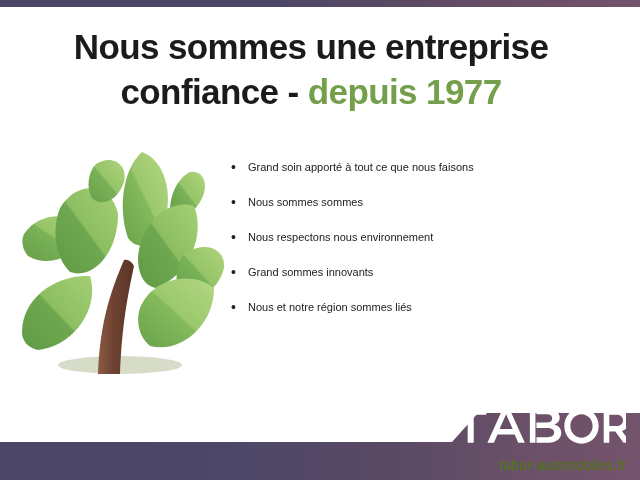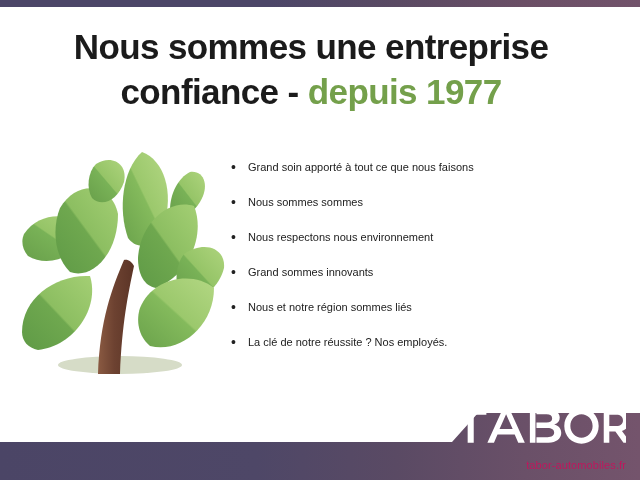--- a/index.html
+++ b/index.html
@@ -114,24 +114,24 @@
     position: absolute;
     right: 14px;
     bottom: 8px;
     width: 180px;
     text-align: right;
     pointer-events: none;
   }
   .brand-url {
     display: block;
     margin-top: 14px;
-    font-size: 11px;
+    font-size: 14px;
     line-height: 14px;
     letter-spacing: 0.1px;
-    color: #be185d;
+    color: #4d7c0f;
   }
   .brand-logo svg {
     display: block;
     height: 36px;
     width: 172px;
     margin-left: auto;
   }
 </style>
 </head>
 <body>
@@ -237,16 +237,15 @@
       <span class="brand-url">tabor-automobiles.fr</span>
     </div>
   </div>
 
   <ul class="bullets">
     <li><span>Grand soin apporté à tout ce que nous faisons</span></li>
     <li><span>Nous sommes sommes</span></li>
     <li><span>Nous respectons nous environnement</span></li>
     <li><span>Grand sommes innovants</span></li>
     <li><span>Nous et notre région sommes liés</span></li>
-    <li><span>La clé de notre réussite ? Nos employés.</span></li>
   </ul>
 
 </div>
 
 </body></html>

